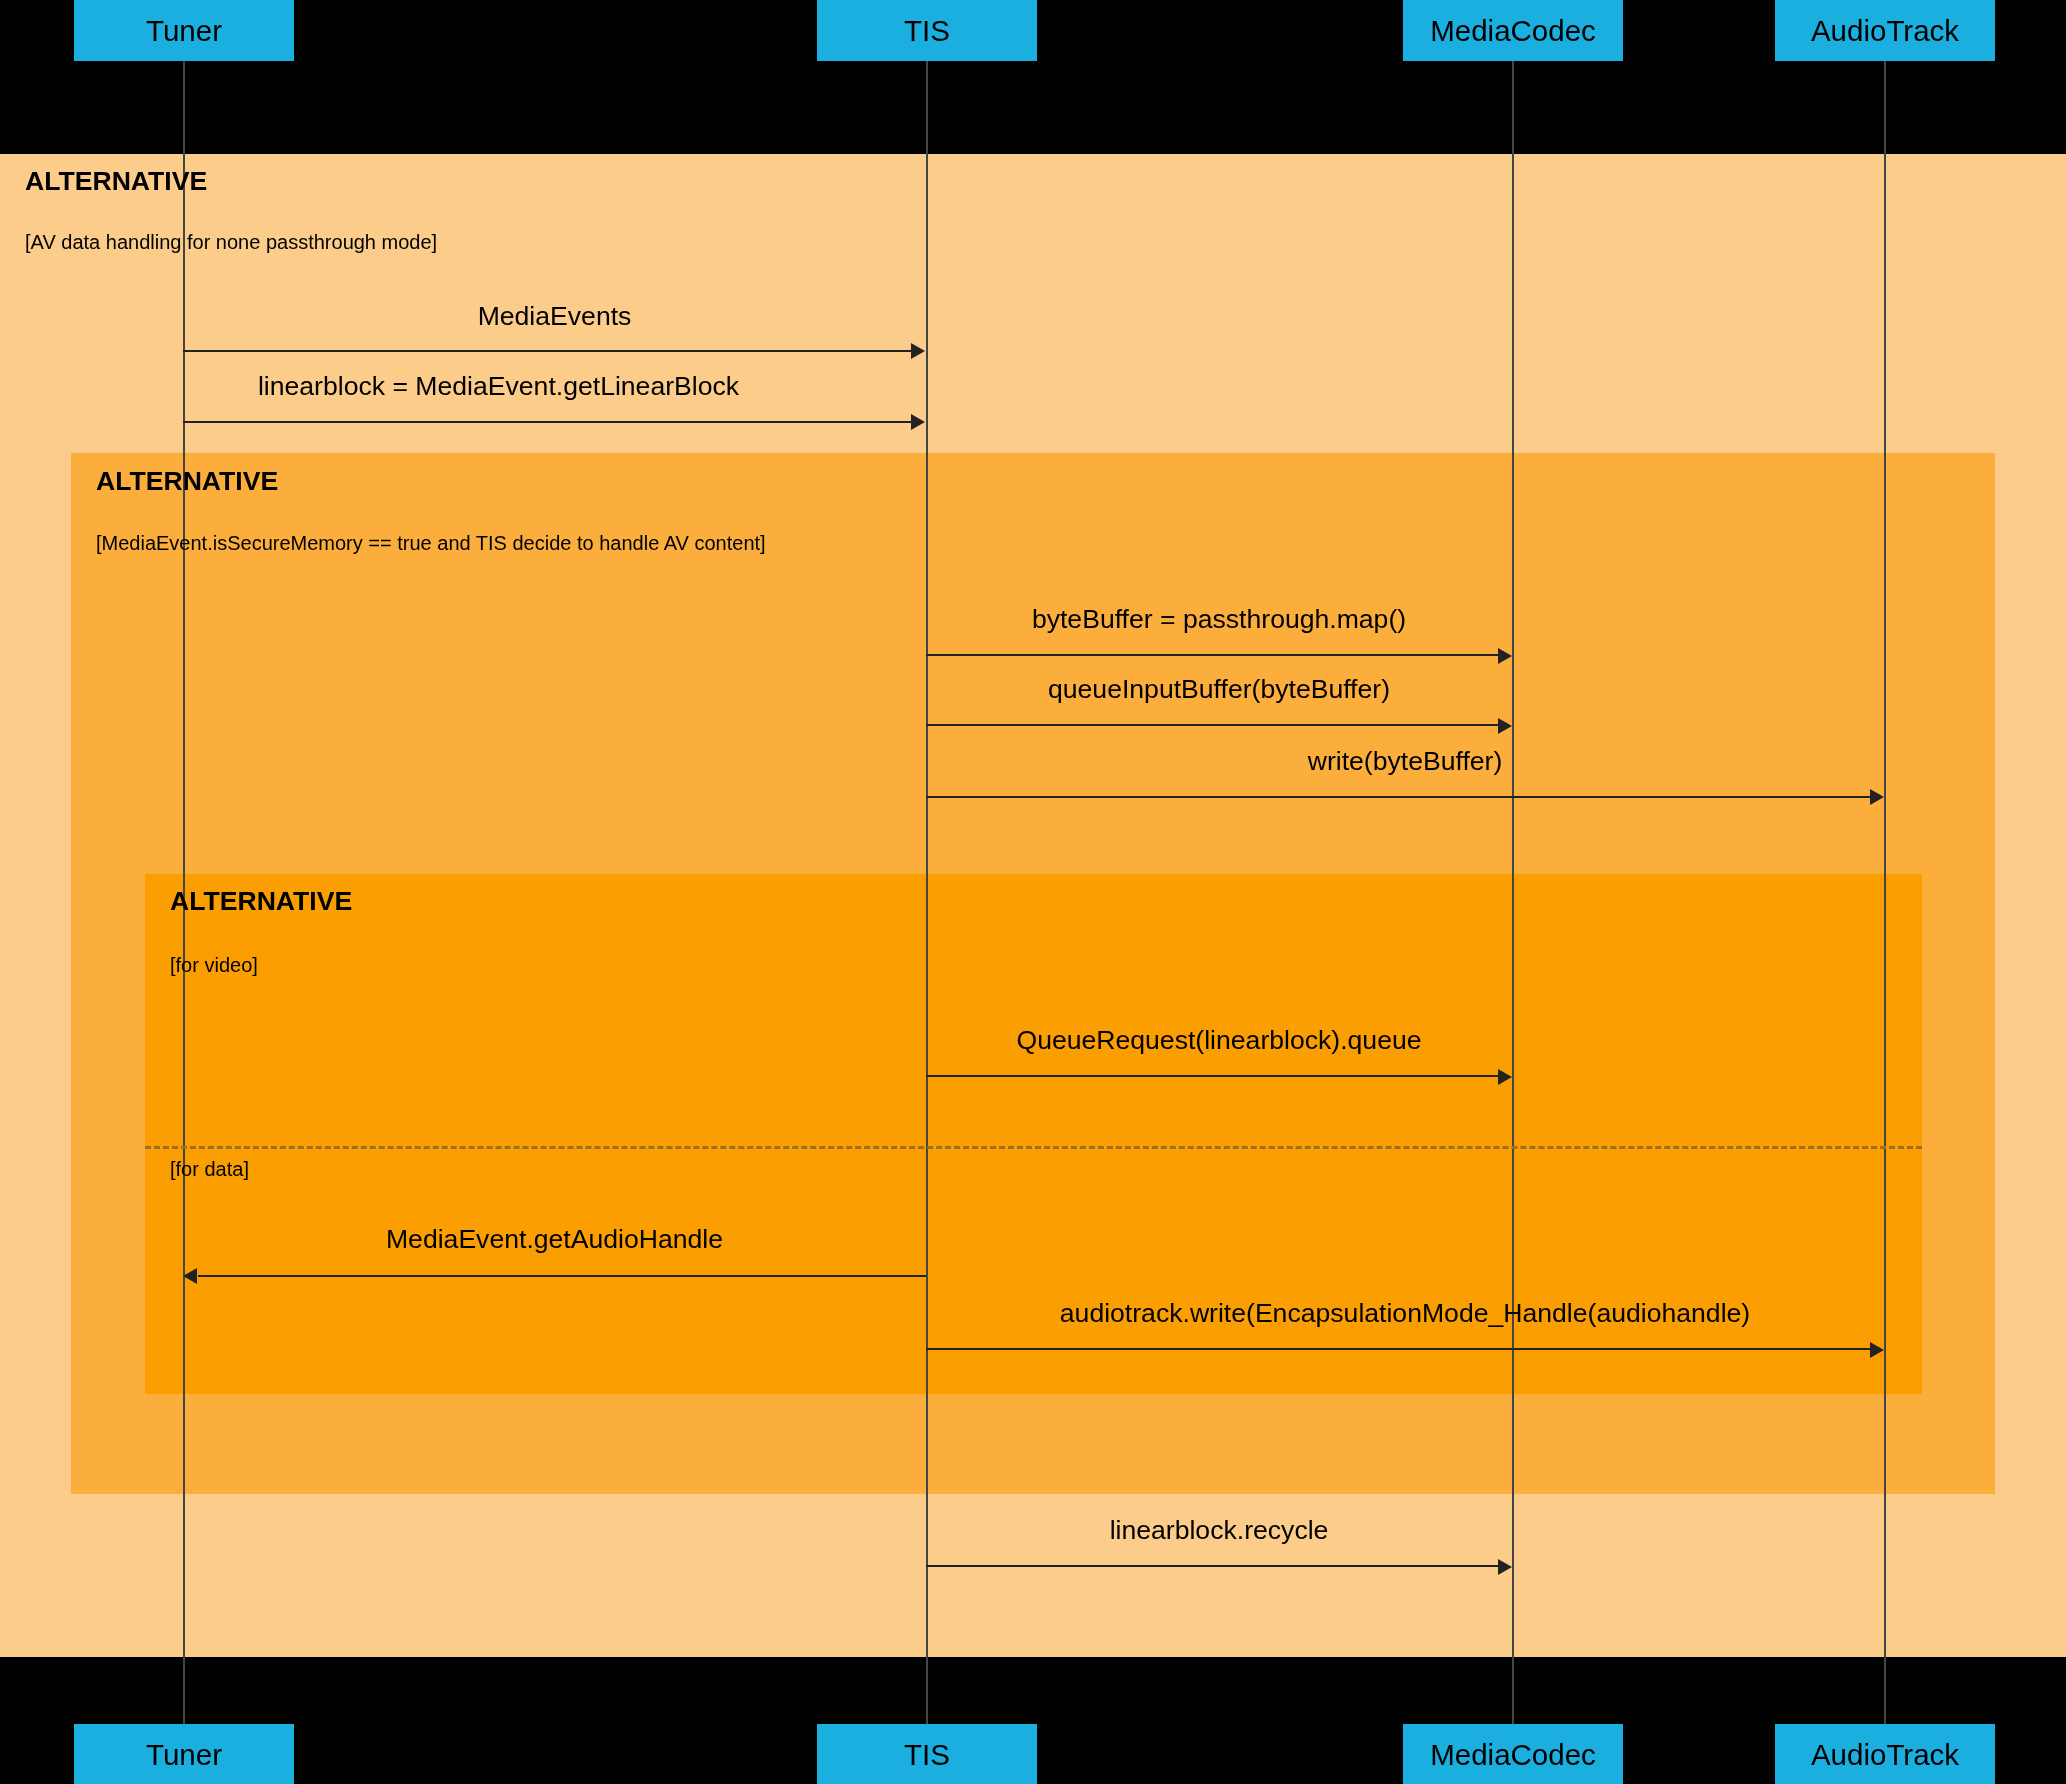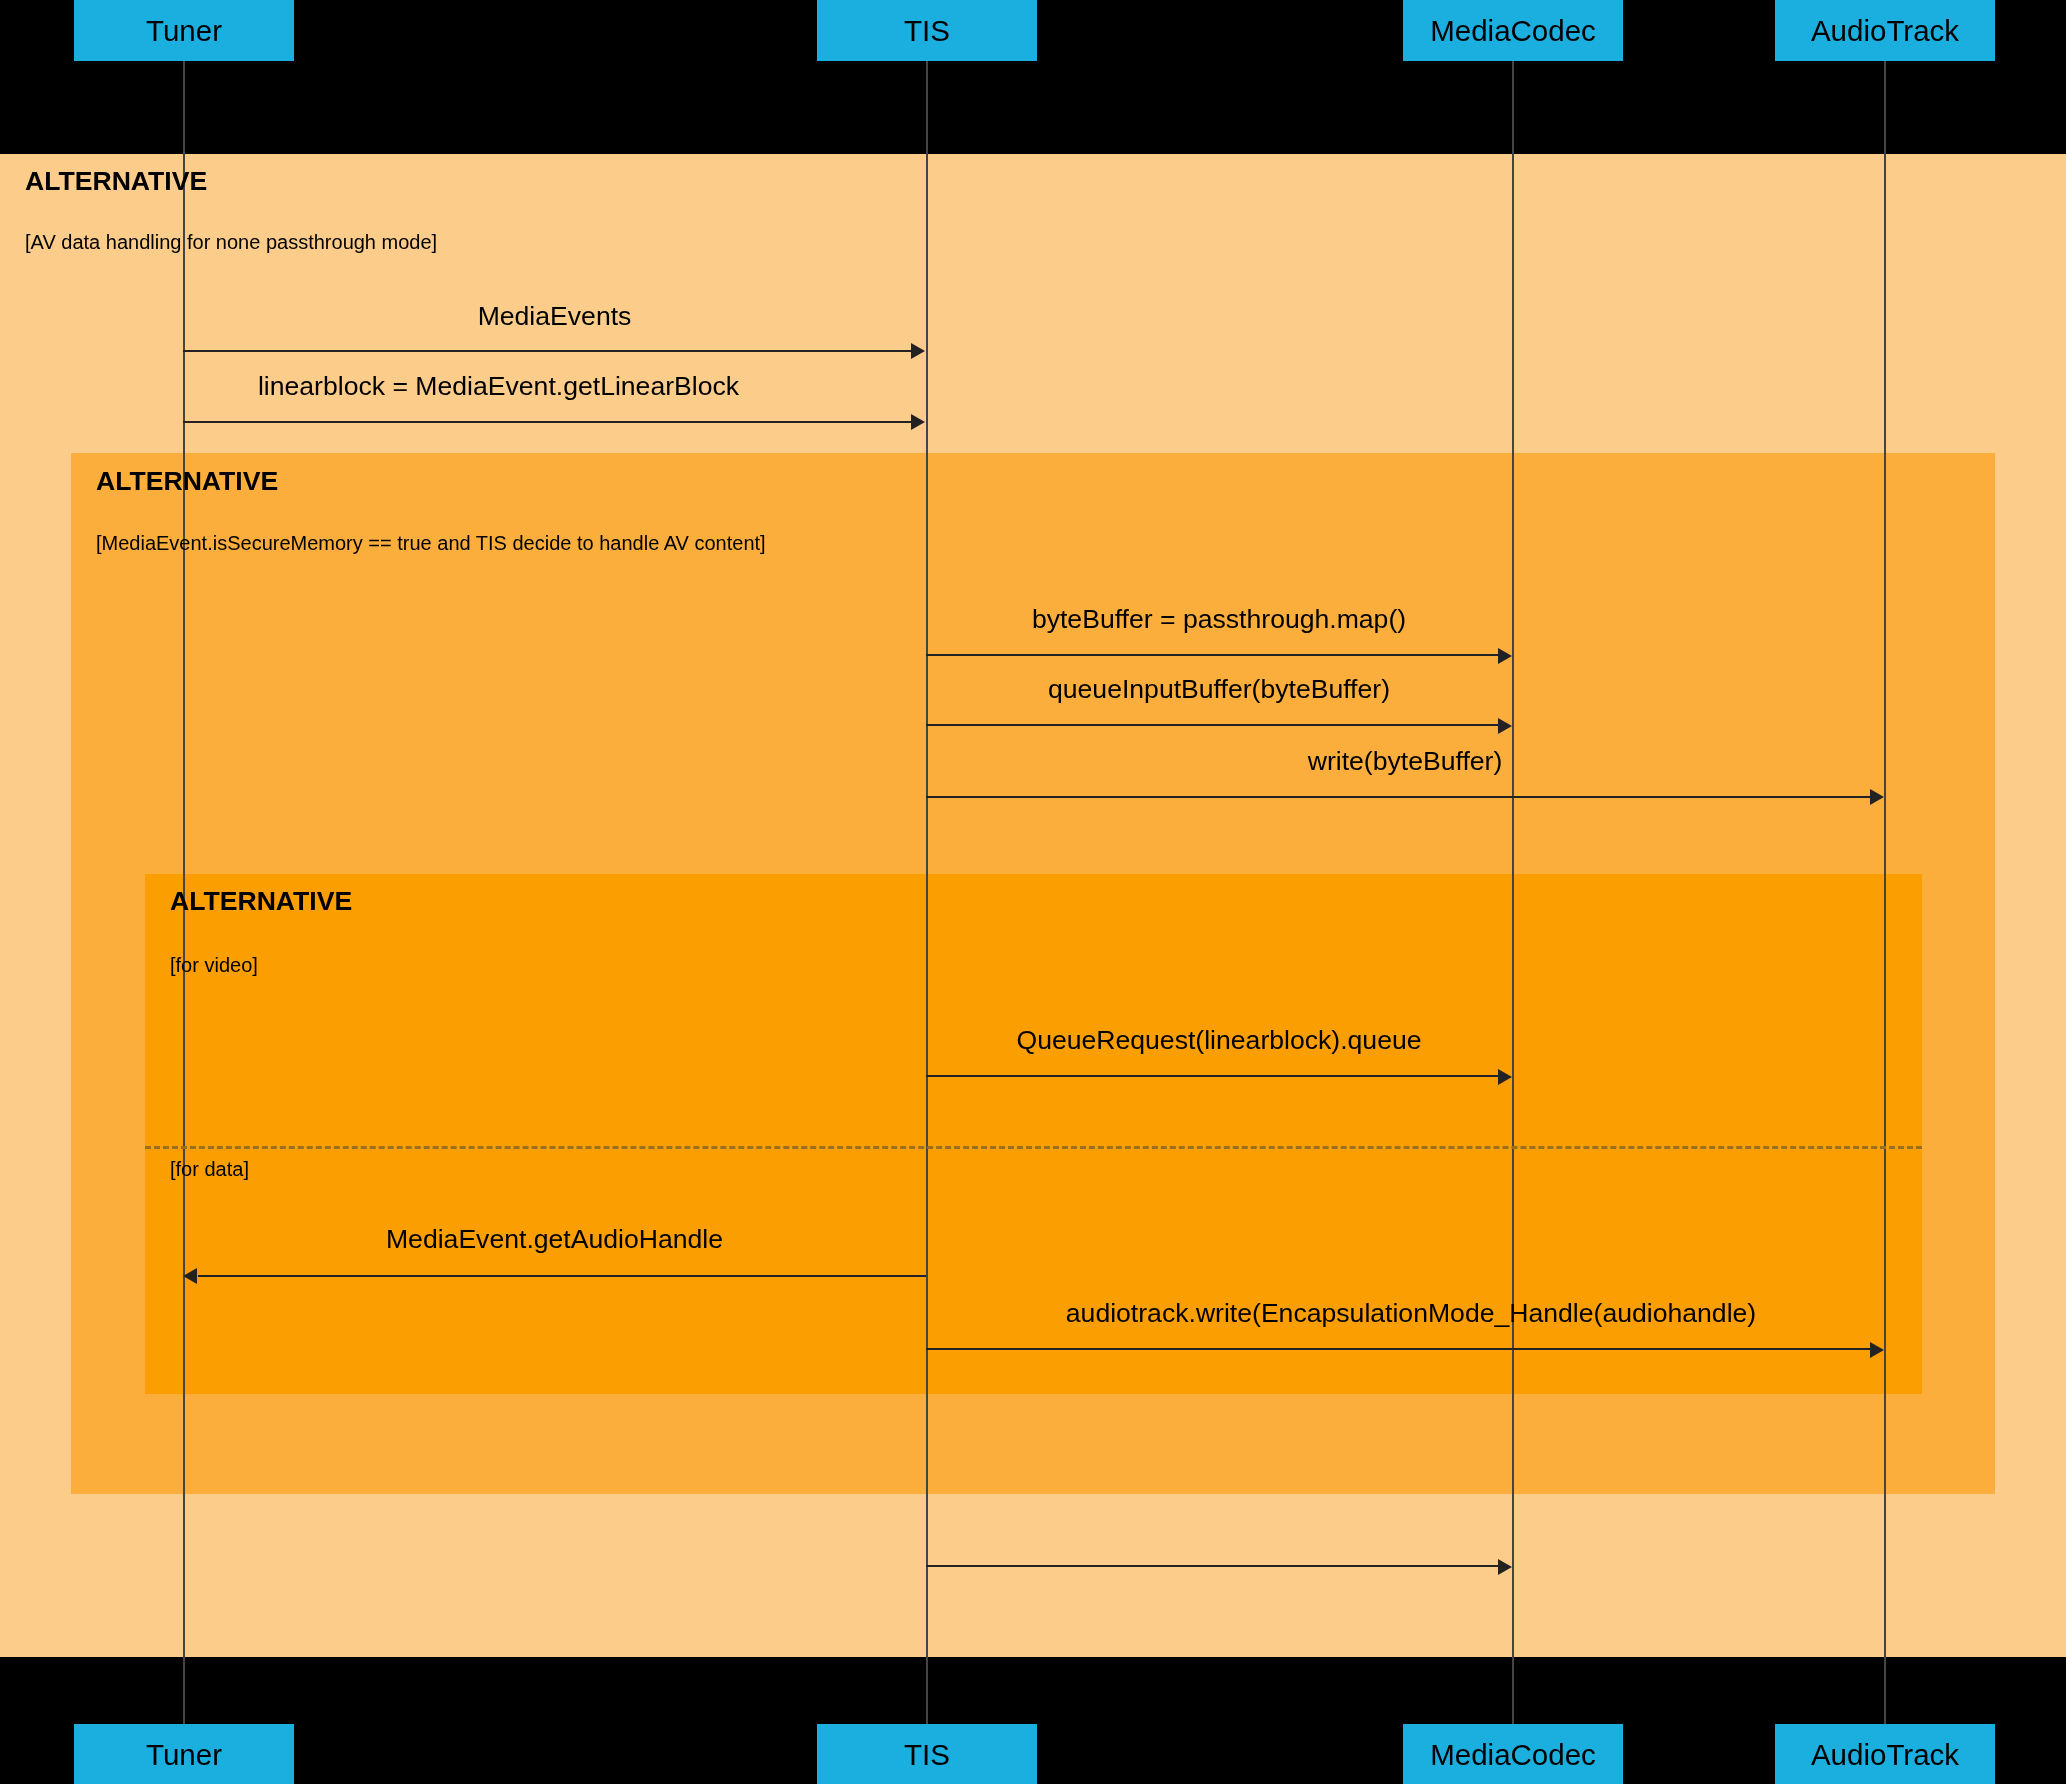--- a/index.html
+++ b/index.html
@@ -148,21 +148,22 @@
   <div class="arrow-right" style="left:1870px; top:789px;"></div>
 
   <div class="msg-label" style="left:926px; top:1025px; width:586px;">QueueRequest(linearblock).queue</div>
   <div class="msg-line" style="left:926px; top:1075px; width:572px;"></div>
   <div class="arrow-right" style="left:1498px; top:1069px;"></div>
 
   <div class="msg-label" style="left:183px; top:1224px; width:743px;">MediaEvent.getAudioHandle</div>
   <div class="msg-line" style="left:198px; top:1275px; width:728px;"></div>
   <div class="arrow-left" style="left:183px; top:1268px;"></div>
 
-  <div class="msg-label" style="left:926px; top:1298px; width:958px;margin-left:6px;">audiotrack.write(EncapsulationMode_Handle(audiohandle)</div>
+  <div class="msg-label" style="left:926px; top:1298px; width:958px;">audiotrack.write(EncapsulationMode_Handle(audiohandle)</div>
   <div class="msg-line" style="left:926px; top:1348px; width:944px;"></div>
   <div class="arrow-right" style="left:1870px; top:1342px;"></div>
 
+  <div class="msg-label" style="left:926px; top:1515px; width:586px;">linearblock.recycle</div>
   <div class="msg-line" style="left:926px; top:1565px; width:572px;"></div>
   <div class="arrow-right" style="left:1498px; top:1559px;"></div>
 
 </div>
 
 
 </body></html>

